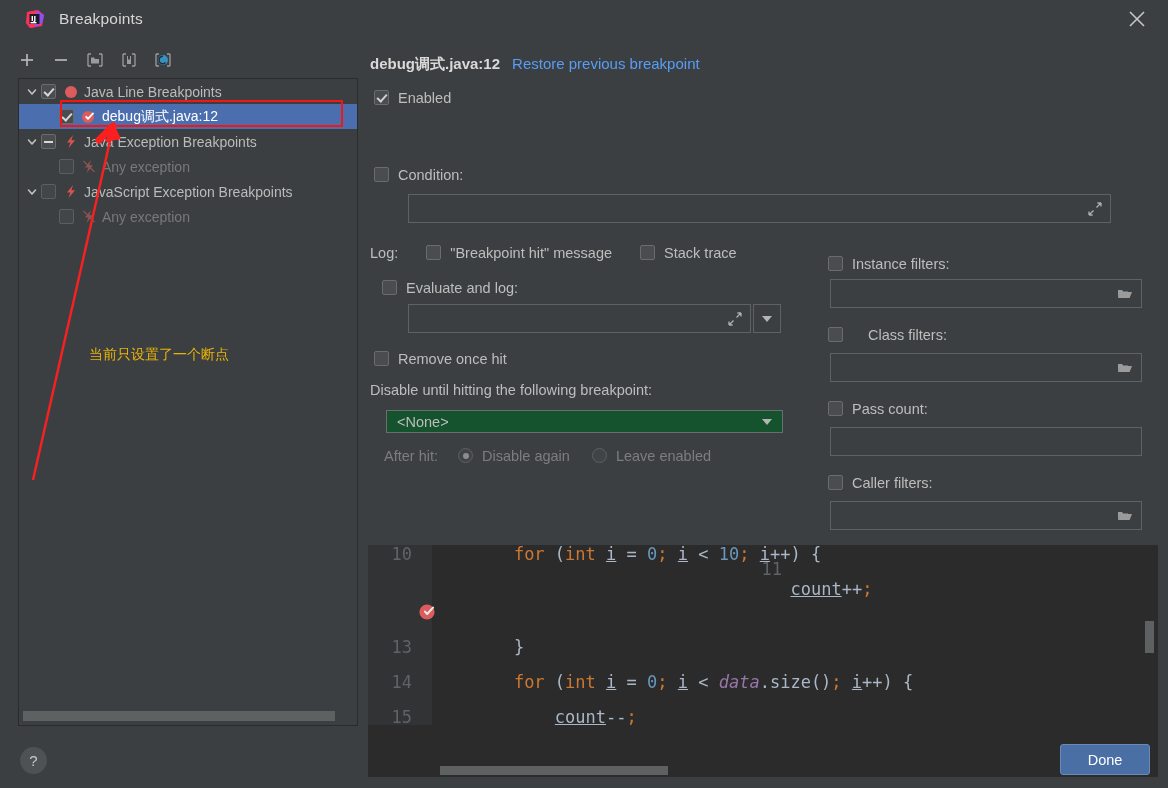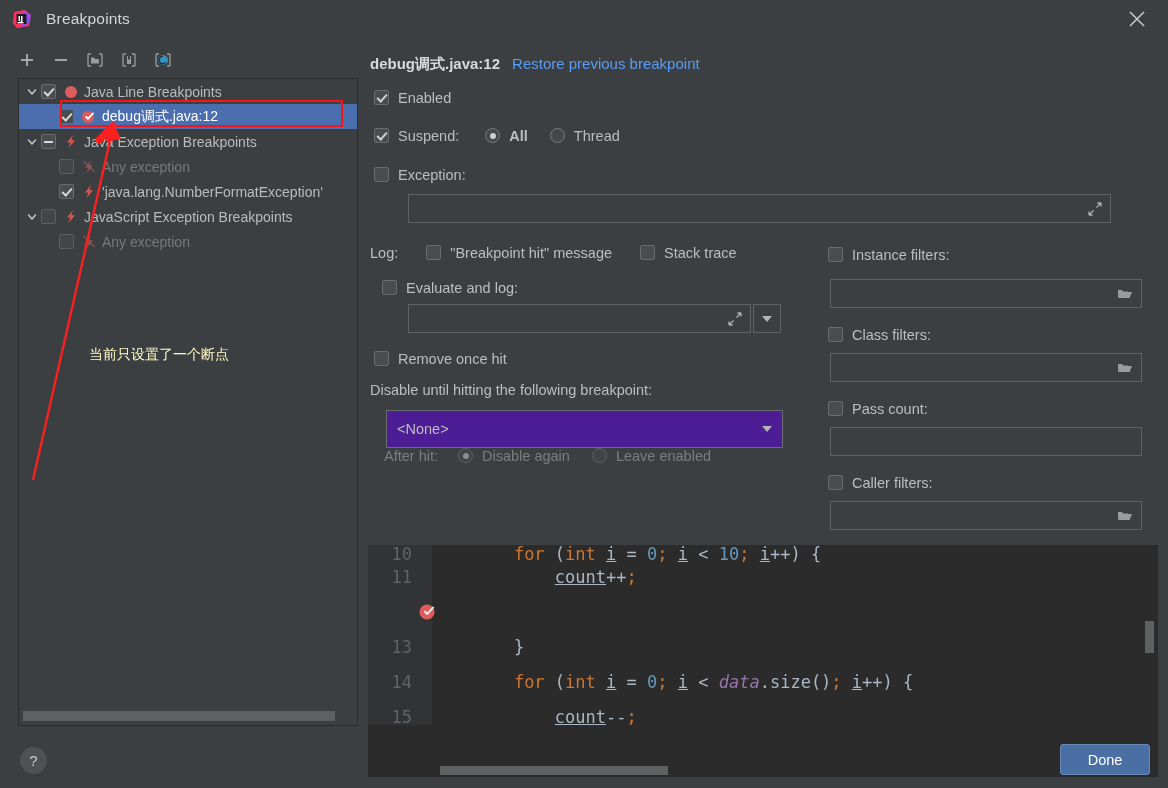--- a/index.html
+++ b/index.html
@@ -17,21 +17,21 @@
     color: #bbbbbb;
   }
 
   
   .titlebar {
     position: absolute; left: 0; top: 0; width: 1168px; height: 37px;
     background: #3c3f41;
     display: flex; align-items: center;
   }
   .ij-logo {
-    width: 20px; height: 20px; margin-left: 12px; position: relative; flex: 0 0 auto;
+    width: 20px; height: 20px; margin-left: 25px; position: relative; flex: 0 0 auto;
   }
   .ij-logo svg { display: block; }
   .title-text {
     margin-left: 14px; font-size: 15.5px; color: #d6d6d6; letter-spacing: .2px;
   }
   .win-close {
     position: absolute; right: 18px; top: 6px; width: 26px; height: 26px;
     cursor: default;
   }
   .win-close svg { display: block; }
@@ -93,21 +93,21 @@
   }
 
   
   .anno-rect {
     position: absolute; left: 60px; top: 100px; width: 283px; height: 27px;
     border: 2px solid #f41616; pointer-events: none;
   }
   .anno-svg { position: absolute; left: 0; top: 0; width: 1168px; height: 788px; pointer-events: none;}
   .anno-text {
     position: absolute; left: 89px; top: 346px;
-    color: #fef9c3; font-size: 14px; white-space: nowrap; pointer-events: none;
+    color: #eab308; font-size: 14px; white-space: nowrap; pointer-events: none;
     font-family: Liberation Serif, serif;
   }
 
   
   .detail {
     position: absolute; left: 368px; top: 44px; width: 790px; height: 492px;
   }
   .bp-head { display: flex; align-items: baseline; gap: 12px; }
   .bp-name { font-size: 15px; font-weight: bold; color: #d9d9d9; }
   .bp-restore { font-size: 15px; color: #589df6; cursor: default; }
@@ -145,21 +145,21 @@
   }
   .dropbtn {
     width: 28px; height: 29px; border: 1px solid #5f6264; background: #3c3f41;
     display: flex; align-items: center; justify-content: center;
   }
   .caret {
     width: 0; height: 0; border-left: 5px solid transparent; border-right: 5px solid transparent;
     border-top: 6px solid #b4b4b4;
   }
   .combo {
-    height: 38px; border: 1px solid #6a6d6f; background: #4c1d95;
+    height: 23px; border: 1px solid #6a6d6f; background: #14532d;
     display: flex; align-items: center; padding: 0 10px;
     font-size: 14.5px; color: #bdbdbd; justify-content: space-between;
   }
   .folder-ic { position: absolute; right: 8px; top: 7px; }
 
   .sect-title { font-size: 14.5px; color: #bdbdbd; }
 
   
   .code {
     position: absolute; left: 368px; top: 545px; width: 790px; height: 232px;
@@ -324,31 +324,20 @@
           <span class="cbx off"></span>
           <span class="ticon">
             <svg width="14" height="15" viewBox="0 0 14 15">
               <path d="M9 1 L3 8.4 L6.4 8.4 L4.6 14 L11 6.3 L7.4 6.3 Z" fill="#8d5555"></path>
               <line x1="1.5" y1="2" x2="12.5" y2="13" stroke="#8d5555" stroke-width="1.1"></line>
             </svg>
           </span>
           <span class="tlabel">Any exception</span>
         </div>
         <div class="tree-row">
-          <span class="indent"></span>
-          <span class="tw empty"></span>
-          <span class="cbx checked"></span>
-          <span class="ticon">
-            <svg width="14" height="15" viewBox="0 0 14 15">
-              <path d="M9 1 L3 8.4 L6.4 8.4 L4.6 14 L11 6.3 L7.4 6.3 Z" fill="#d9534f"></path>
-            </svg>
-          </span>
-          <span class="tlabel">'java.lang.NumberFormatException'</span>
-        </div>
-        <div class="tree-row">
           <span class="tw">
             <svg width="12" height="12" viewBox="0 0 12 12">
               <path d="M2.5 4 L6 8 L9.5 4" stroke="#c0c0c0" stroke-width="1.6" fill="none" stroke-linecap="round" stroke-linejoin="round"></path>
             </svg>
           </span>
           <span class="cbx off"></span>
           <span class="ticon">
             <svg width="14" height="15" viewBox="0 0 14 15">
               <path d="M9 1 L3 8.4 L6.4 8.4 L4.6 14 L11 6.3 L7.4 6.3 Z" fill="#d9534f"></path>
             </svg>
@@ -386,32 +375,24 @@
     <div class="bp-head" style="position:absolute;left:2px;top:11px;">
       <span class="bp-name">debug调式.java:12</span>
       <span class="bp-restore">Restore previous breakpoint</span>
     </div>
 
     <div class="row" style="position:absolute;left:6px;top:46px;">
       <span class="chk checked"></span>
       <span class="lab"><span>Enabled</span></span>
     </div>
 
-    <div class="row" style="position:absolute;left:6px;top:84px;">
-      <span class="chk checked"></span>
-      <span class="lab">Suspend:</span>
-      <span class="radio on" style="margin-left:26px;"></span>
-      <span class="lab" style="font-weight:bold;">All</span>
-      <span class="radio" style="margin-left:22px;"></span>
-      <span class="lab">Thread</span>
-    </div>
 
     <div class="row" style="position:absolute;left:6px;top:123px;">
       <span class="chk"></span>
-      <span class="lab">Exception:</span>
+      <span class="lab">Condition:</span>
     </div>
     <div class="field" style="position:absolute;left:40px;top:150px;width:703px;">
       <span class="exp">
         <svg width="14" height="14" viewBox="0 0 14 14">
           <path d="M13 1 L8.5 5.5 M13 1 L13 4.6 M13 1 L9.4 1" stroke="#b0b0b0" stroke-width="1.3" fill="none"></path>
           <path d="M1 13 L5.5 8.5 M1 13 L1 9.4 M1 13 L4.6 13" stroke="#b0b0b0" stroke-width="1.3" fill="none"></path>
         </svg>
       </span>
     </div>
 
@@ -451,34 +432,34 @@
     </div>
 
     <div class="row" style="position:absolute;left:16px;top:404px;">
       <span class="lab dim" style="margin-left:0;">After hit:</span>
       <span class="radio dim on" style="margin-left:20px;"></span>
       <span class="lab dim">Disable again</span>
       <span class="radio dim" style="margin-left:22px;"></span>
       <span class="lab dim">Leave enabled</span>
     </div>
 
-    <div class="row" style="position:absolute;left:460px;top:203px;">
+    <div class="row" style="position:absolute;left:460px;top:212px;">
       <span class="chk"></span>
       <span class="lab">Instance filters:</span>
     </div>
     <div class="field" style="position:absolute;left:462px;top:235px;width:312px;">
       <span class="folder-ic">
         <svg width="16" height="14" viewBox="0 0 16 14">
           <path d="M1 11 L3.4 5 L15 5 L12.6 11 Z" fill="#9b9b9b"></path>
           <path d="M1 11 L1 3 L5 3 L6.2 4.6 L11 4.6 L11 6 L3.4 6 Z" fill="#9b9b9b"></path>
         </svg>
       </span>
     </div>
 
-    <div class="row" style="position:absolute;left:460px;top:283px;">
+    <div class="row" style="position:absolute;left:460px;top:283px;gap:16px;">
       <span class="chk"></span>
       <span class="lab">Class filters:</span>
     </div>
     <div class="field" style="position:absolute;left:462px;top:309px;width:312px;">
       <span class="folder-ic">
         <svg width="16" height="14" viewBox="0 0 16 14">
           <path d="M1 11 L3.4 5 L15 5 L12.6 11 Z" fill="#9b9b9b"></path>
           <path d="M1 11 L1 3 L5 3 L6.2 4.6 L11 4.6 L11 6 L3.4 6 Z" fill="#9b9b9b"></path>
         </svg>
       </span>
@@ -505,21 +486,21 @@
   </div>
 
   <div class="code">
     <div class="gutter"></div>
 
     <div class="cline" style="top:-9px;">
       <span class="num">10</span>
       <span class="txt"><span class="pl">        </span><span class="kw">for</span><span class="pl"> (</span><span class="kw">int</span><span class="pl"> </span><span class="ul">i</span><span class="pl"> = </span><span class="num0">0</span><span class="op">;</span><span class="pl"> </span><span class="ul">i</span><span class="pl"> &lt; </span><span class="num0">10</span><span class="op">;</span><span class="pl"> </span><span class="ul">i</span><span class="pl">++) {</span></span>
     </div>
 
-    <div class="cline" style="top:14px;">
+    <div class="cline" style="top:14px;flex-direction:column;">
       <span class="num">11</span>
       <span class="txt"><span class="pl">            </span><span class="ul">count</span><span class="pl">++</span><span class="op">;</span></span>
     </div>
 
     <span class="bpdot" style="top:57px;">
       <svg width="20" height="20" viewBox="0 0 20 20">
         <circle cx="9" cy="10" r="7.6" fill="#db5c5c"></circle>
         <path d="M7 9.6 L9.2 12 L15 5.6" stroke="#e8e8e8" stroke-width="2.1" fill="none" stroke-linecap="round" stroke-linejoin="round"></path>
       </svg>
     </span>

